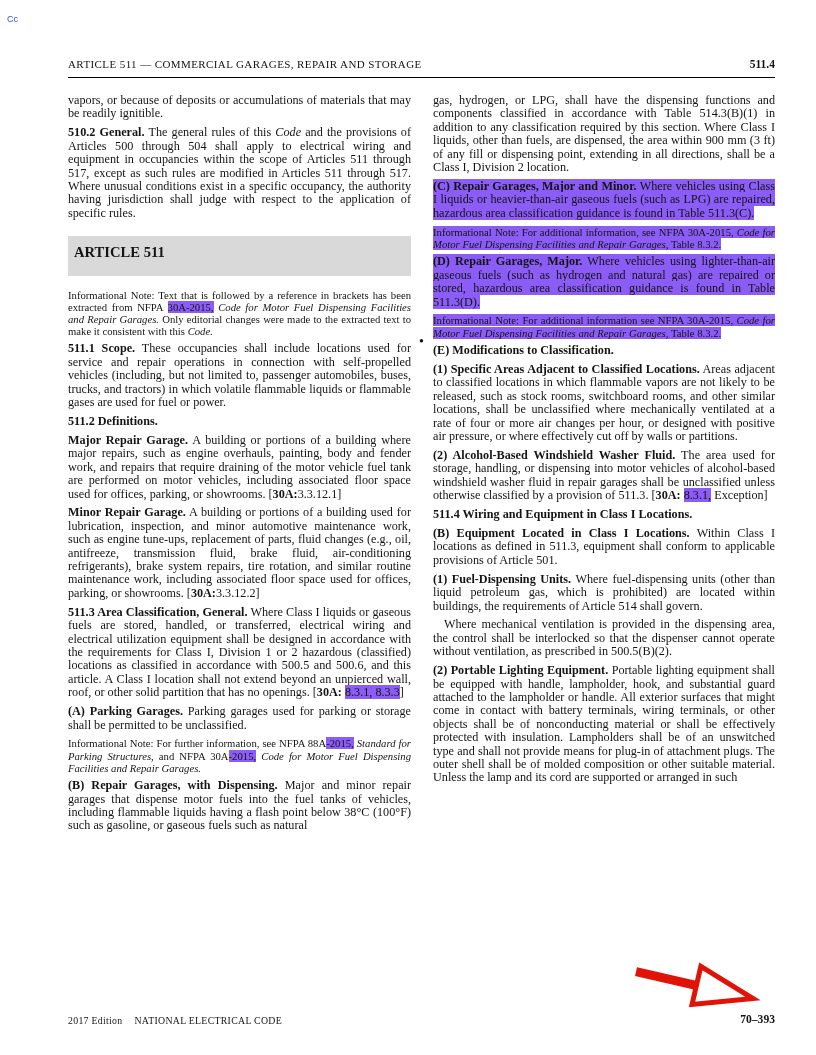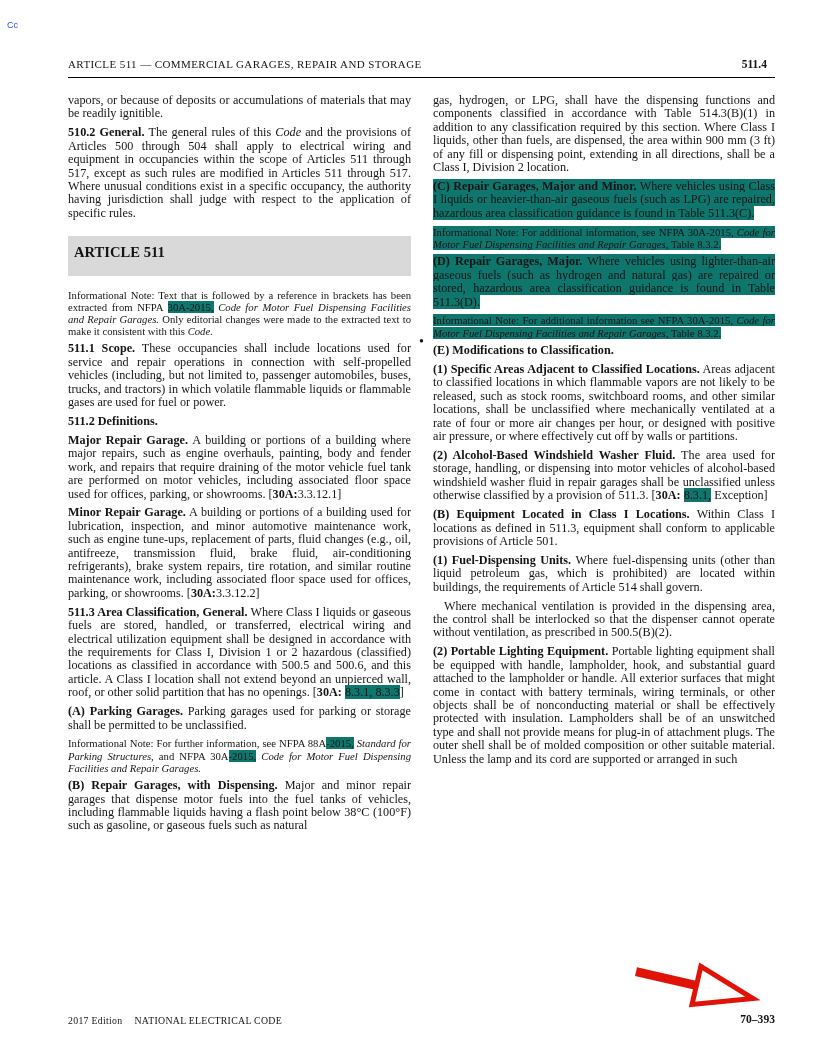--- a/index.html
+++ b/index.html
@@ -1,33 +1,33 @@
 <!DOCTYPE html>
 <html><head>
 <meta charset="utf-8">
 <style>
   html,body{margin:0;padding:0;background:#ffffff;}
   .page{
     position:relative;width:816px;height:1055px;background:#ffffff;
     font-family:"Liberation Serif", serif;color:#141414;overflow:hidden;
   }
-  .watermark{position:absolute;top:20px;left:7px;font-family:"Liberation Sans",sans-serif;
+  .watermark{position:absolute;top:14px;left:7px;font-family:"Liberation Sans",sans-serif;
     font-size:9px;color:#2b50d8;}
   
   .hdr{position:absolute;top:58px;left:68px;width:707px;border-bottom:1.4px solid #000;
     padding-bottom:7px;text-align:left;font-size:11px;letter-spacing:.4px;}
-  .hdr-num{position:absolute;right:8px;top:0;font-weight:bold;font-size:11.5px;letter-spacing:0;}
+  .hdr-num{position:absolute;right:0;top:0;font-weight:bold;font-size:11.5px;letter-spacing:0;}
   
   .col{position:absolute;top:94px;font-size:12.2px;line-height:13.4px;text-align:justify;}
   .col-left{left:68px;width:343px;}
   .col-right{left:433px;width:342px;}
   p.para{margin:0 0 5.5px 0;}
   .lead{font-weight:bold;}
   i{font-style:italic;}
-  .hl{background:#0f766e;}
+  .hl{background:#8b5cf6;}
   .note{margin:2px 0 6.5px 16px;font-size:10.7px;line-height:12.1px;}
   .art-box{background:#d9d9d9;text-align:left;font-weight:bold;
     padding:10px 6px 11px 6px;margin:16px 0 13px 0;}
   .art-box .l1{font-size:14.6px;margin-bottom:5px;}
   .art-box .l2{font-size:14.6px;}
   .indent-first{text-indent:11px;}
   .rel{position:relative;}
   .bullet{position:absolute;left:-14px;top:-9px;font-size:14px;}
   
   .footer-left{position:absolute;left:68px;top:1015px;font-size:9.8px;letter-spacing:.3px;}
@@ -85,20 +85,21 @@
     <p class="para"><span class="hl"><b class="lead">(D) Repair Garages, Major.</b><span> Where vehicles using lighter-than-air gaseous fuels (such as hydrogen and natural gas) are repaired or stored, hazardous area classification guidance is found in Table 511.3(D).</span></span></p>
 
     <p class="para note"><span class="hl"><span>Informational Note: For additional information see NFPA 30A-2015, </span><i>Code for Motor Fuel Dispensing Facilities and Repair Garages,</i><span> Table 8.3.2.</span></span></p>
 
     <p class="para rel"><span class="bullet">•</span><b class="lead">(E) Modifications to Classification.</b></p>
 
     <p class="para"><b class="lead">(1) Specific Areas Adjacent to Classified Locations.</b><span> Areas adjacent to classified locations in which flammable vapors are not likely to be released, such as stock rooms, switchboard rooms, and other similar locations, shall be unclassified where mechanically ventilated at a rate of four or more air changes per hour, or designed with positive air pressure, or where effectively cut off by walls or partitions.</span></p>
 
     <p class="para"><b class="lead">(2) Alcohol-Based Windshield Washer Fluid.</b><span> The area used for storage, handling, or dispensing into motor vehicles of alcohol-based windshield washer fluid in repair garages shall be unclassified unless otherwise classified by a provision of 511.3. [</span><b>30A:</b><span> </span><span class="hl">8.3.1,</span><span> Exception]</span></p>
 
+    <p class="para"><b class="lead">511.4 Wiring and Equipment in Class I Locations.</b></p>
 
 
     <p class="para"><b class="lead">(B) Equipment Located in Class I Locations.</b><span> Within Class I locations as defined in 511.3, equipment shall conform to applicable provisions of Article 501.</span></p>
 
     <p class="para"><b class="lead">(1) Fuel-Dispensing Units.</b><span> Where fuel-dispensing units (other than liquid petroleum gas, which is prohibited) are located within buildings, the requirements of Article 514 shall govern.</span></p>
 
     <p class="para indent-first"><span>Where mechanical ventilation is provided in the dispensing area, the control shall be interlocked so that the dispenser cannot operate without ventilation, as prescribed in 500.5(B)(2).</span></p>
 
     <p class="para"><b class="lead">(2) Portable Lighting Equipment.</b><span> Portable lighting equipment shall be equipped with handle, lampholder, hook, and substantial guard attached to the lampholder or handle. All exterior surfaces that might come in contact with battery terminals, wiring terminals, or other objects shall be of nonconducting material or shall be effectively protected with insulation. Lampholders shall be of an unswitched type and shall not provide means for plug-in of attachment plugs. The outer shell shall be of molded composition or other suitable material. Unless the lamp and its cord are supported or arranged in such</span></p>
   </div>

